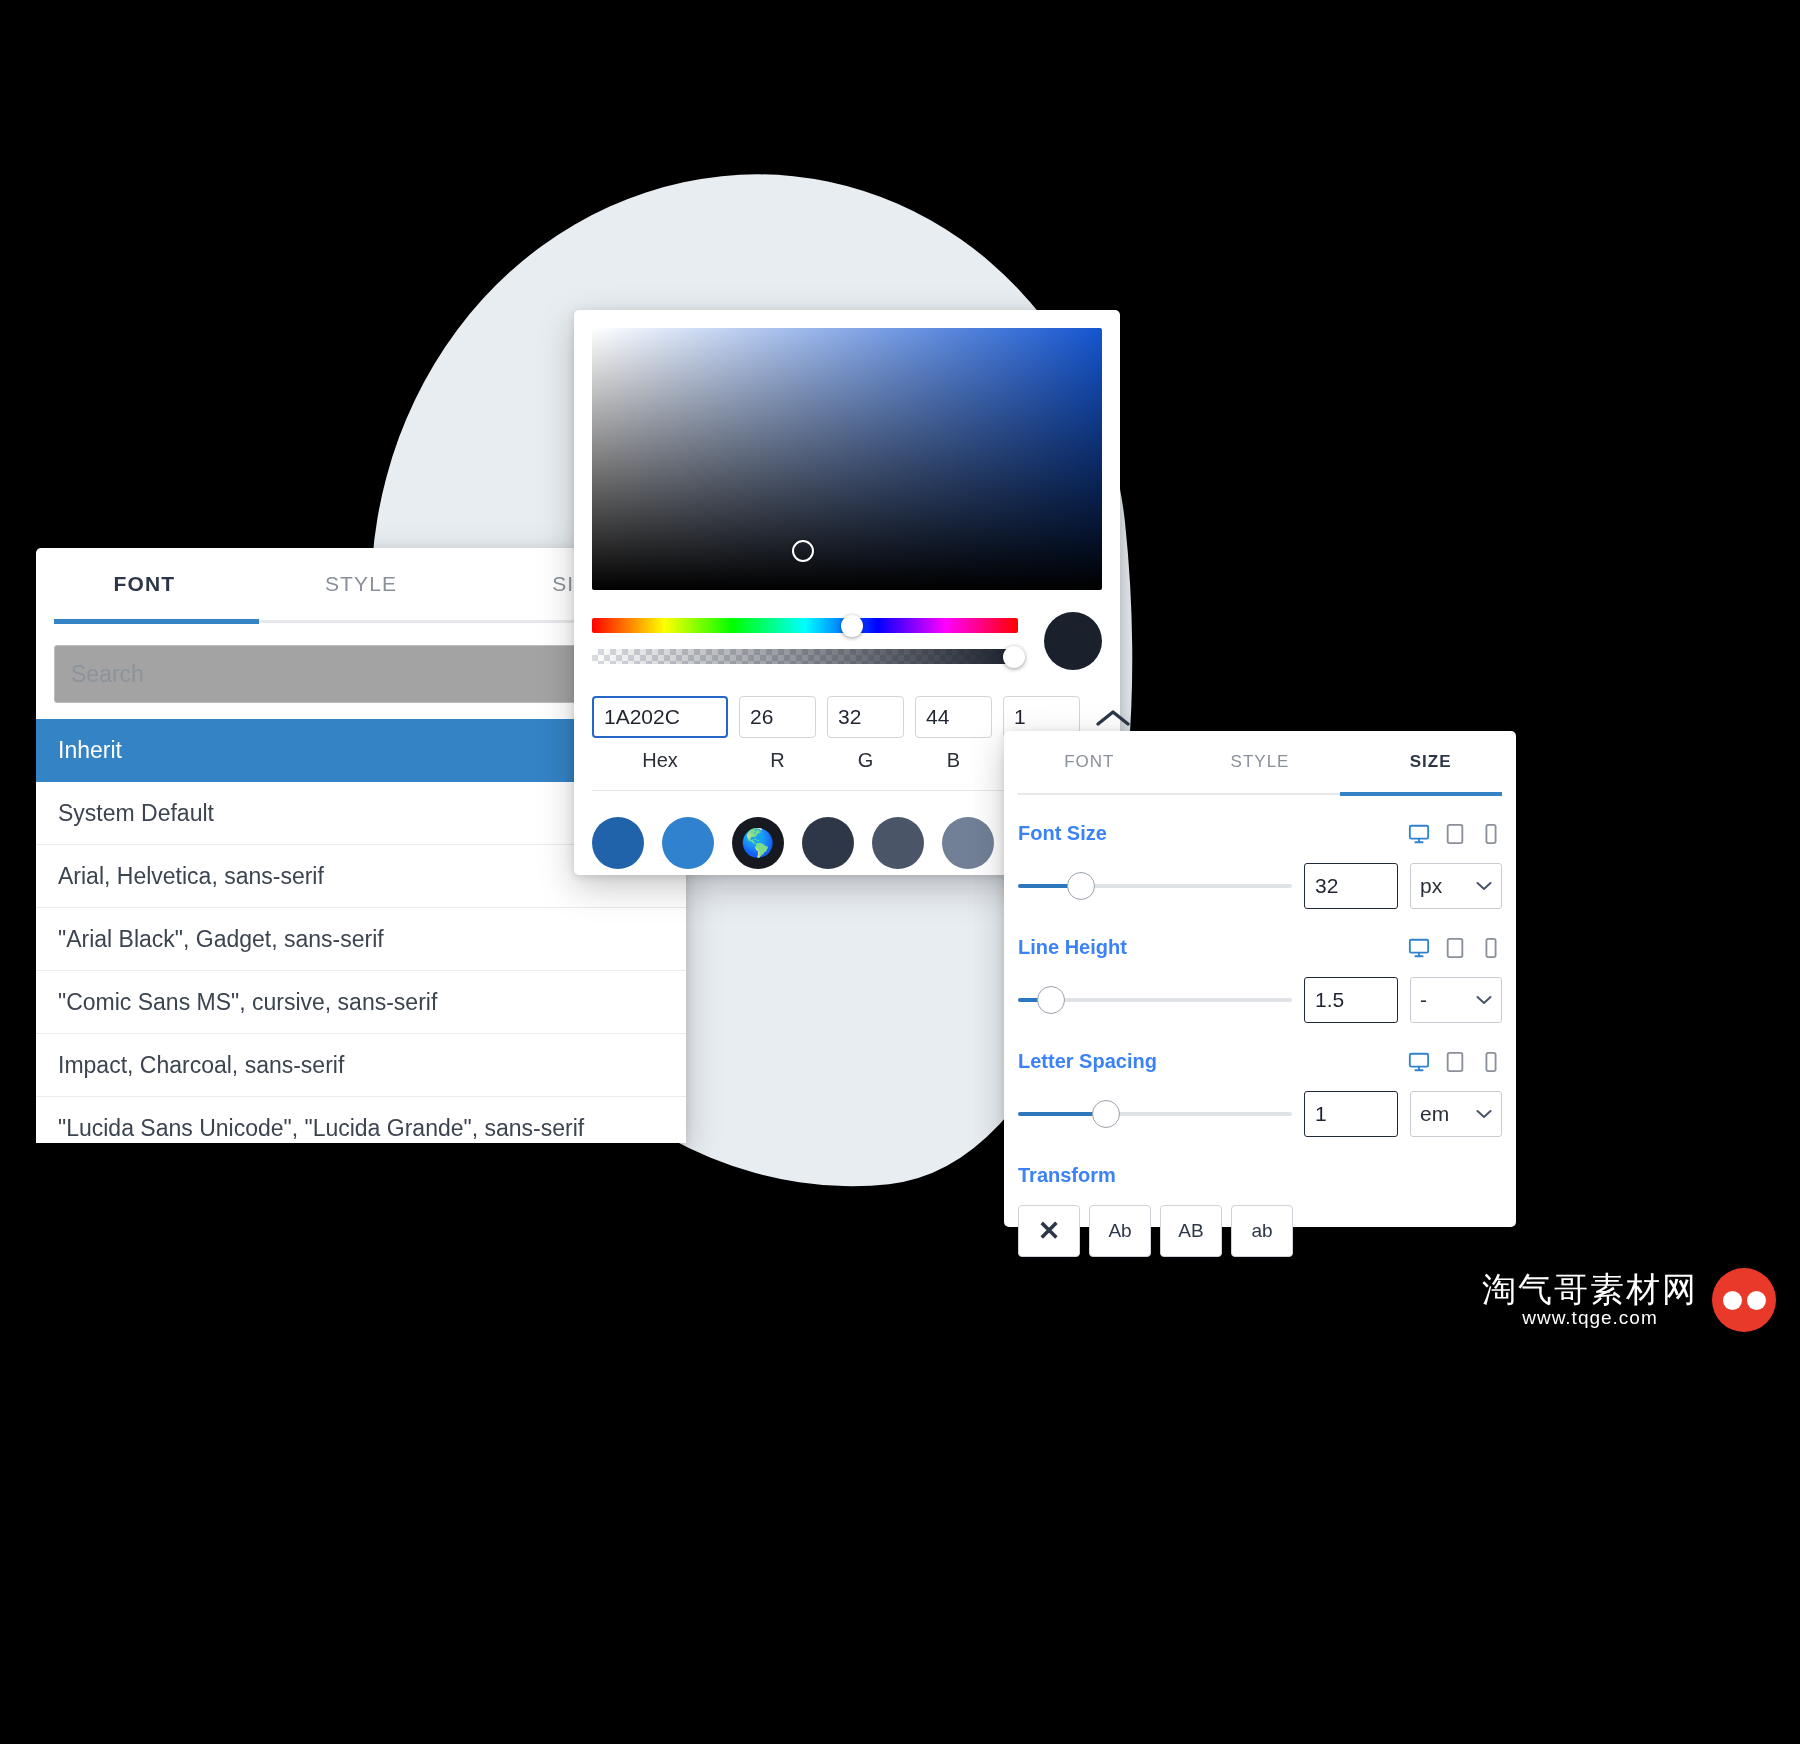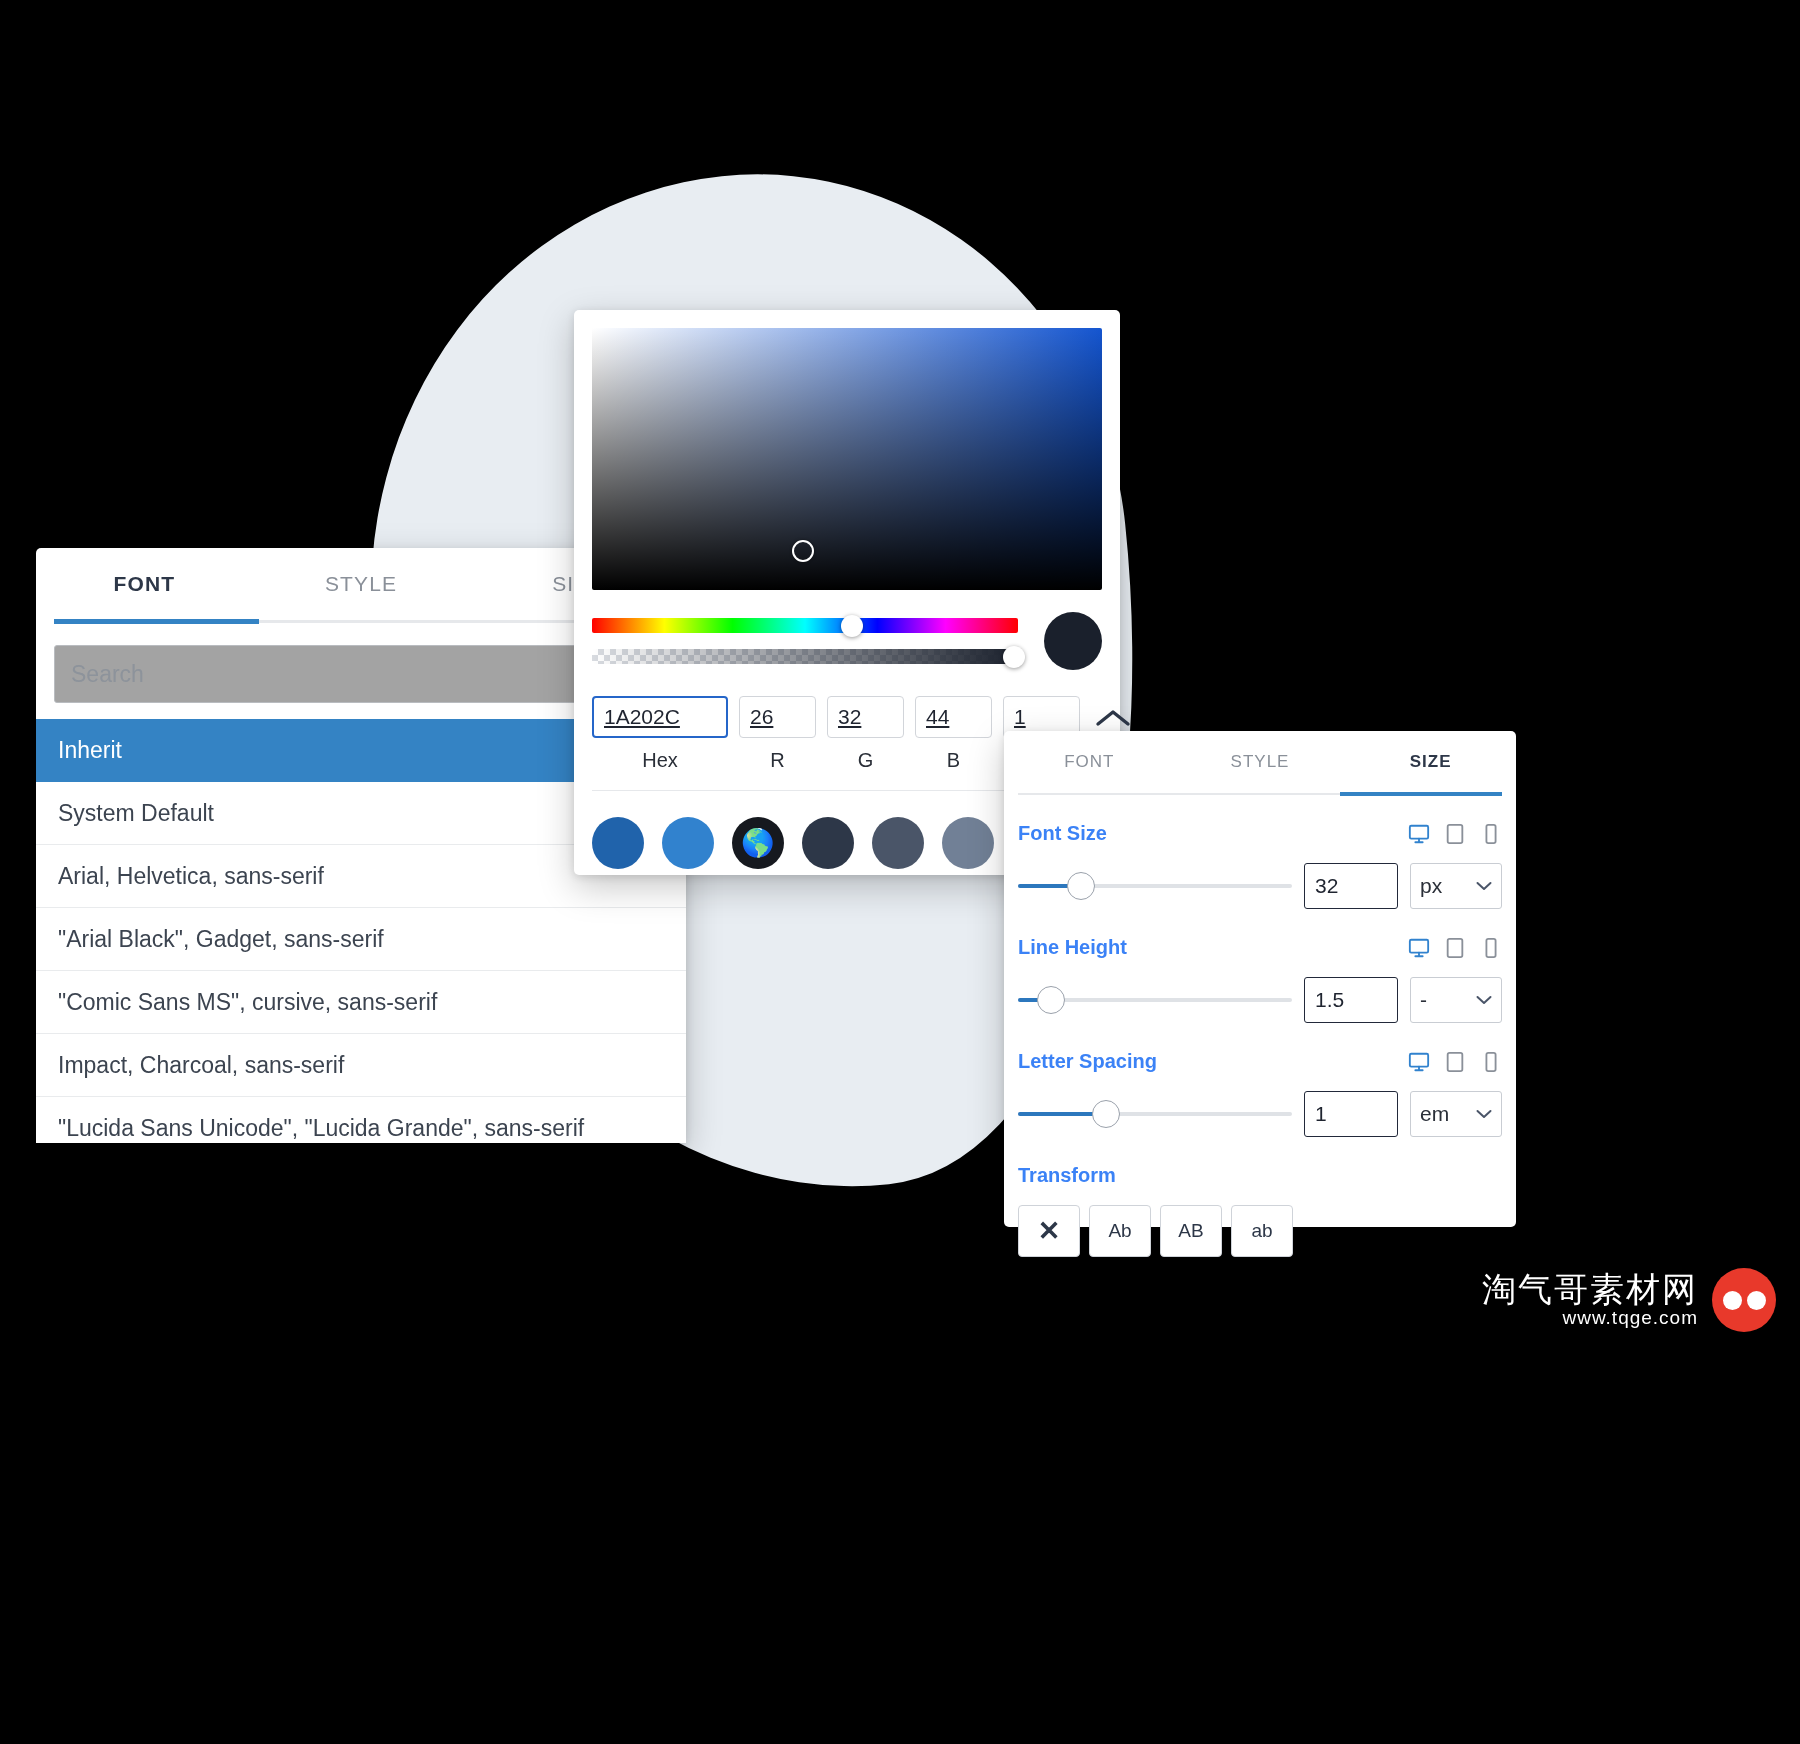--- a/index.html
+++ b/index.html
@@ -162,21 +162,20 @@
   .field input {
     height: 42px;
     border: 1px solid #d2d5da;
     border-radius: 4px;
     font-size: 21px;
     color: #1f2430;
     padding: 0 10px;
     font-family: "Liberation Sans", sans-serif;
     outline: none;
     background: #fff;
-    text-decoration: underline;
   }
   .field.hex input { width: 136px; border: 2px solid #2566c9; }
   .field.num input { width: 77px; }
   .field .flabel {
     margin-top: 11px;
     font-size: 20px;
     color: #2a2f38;
   }
   .collapse-btn {
     width: 54px; height: 44px;
@@ -289,21 +288,21 @@
     cursor: pointer;
   }
   .tbtn.x { font-size: 27px; font-weight: 700; }
 
   
   .watermark {
     position: absolute;
     right: 24px; bottom: 20px;
     display: flex; align-items: center; gap: 14px;
   }
-  .wm-text { text-align: right; color: #ffffff; line-height: 1.05; }
+  .wm-text { text-align: center; color: #ffffff; line-height: 1.05; }
   .wm-cn { font-size: 34px; letter-spacing: 2px; }
   .wm-url { font-size: 19px; letter-spacing: 1px; }
   .wm-logo {
     width: 64px; height: 64px; border-radius: 50%;
     background: #e8392b;
     display: flex; align-items: center; justify-content: center;
   }
   .wm-eyes { display: flex; gap: 5px; }
   .wm-eye {
     width: 19px; height: 19px; border-radius: 50%;

